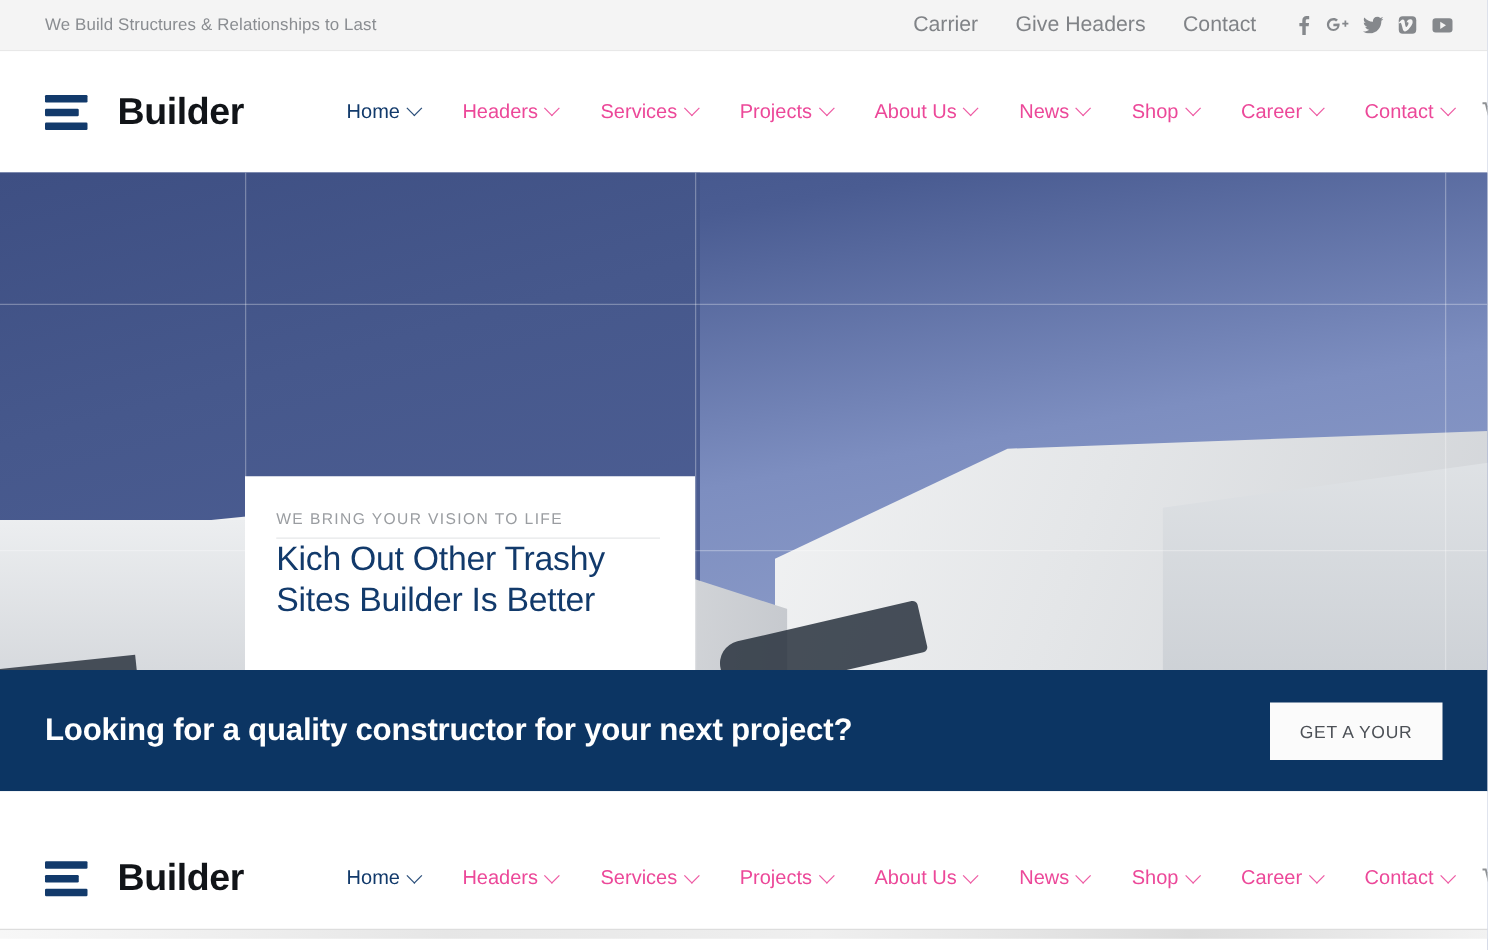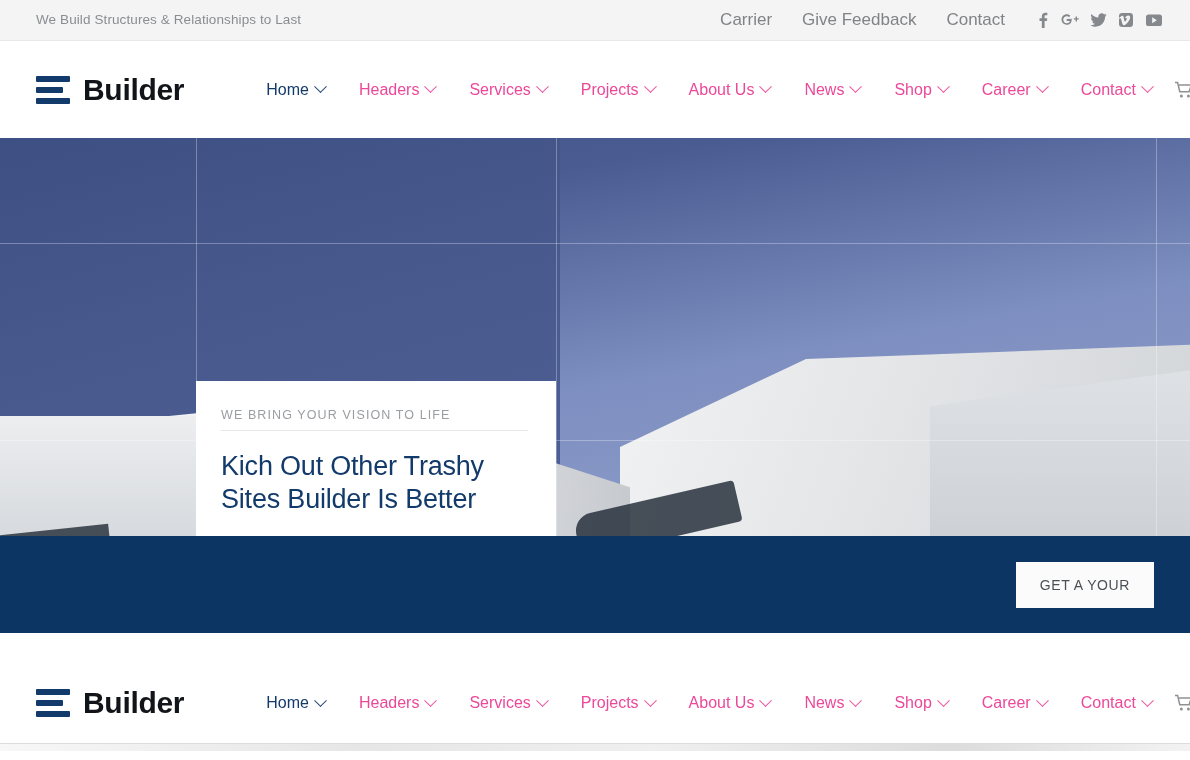--- a/index.html
+++ b/index.html
@@ -55,21 +55,21 @@
   .header {
     height: 97px;
     background: #ffffff;
     display: flex;
     align-items: center;
     padding: 0 22px 0 36px;
   }
   .logo {
     display: flex;
     align-items: center;
-    gap: 13px;
+    gap: 24px;
     cursor: pointer;
   }
   .logo-mark {
     width: 34px;
     display: flex;
     flex-direction: column;
     gap: 5px;
   }
   .logo-mark i { display: block; height: 6px; background: #123a6b; border-radius: 1px; }
   .logo-mark i:nth-child(1) { width: 34px; }
@@ -159,21 +159,20 @@
     letter-spacing: 1.1px;
     color: #9a9da1;
     padding-bottom: 8px;
     border-bottom: 1px solid #e6e7e9;
   }
   .hero-title {
     font-size: 27px;
     line-height: 1.23;
     color: #123a6b;
     font-weight: normal;
-    margin-top: 19px;
     letter-spacing: -.2px;
   }
 
   
   .cta {
     height: 97px;
     background: #0c3563;
     display: flex;
     align-items: center;
     padding: 0 36px;
@@ -210,21 +209,21 @@
     border-top: 1px solid #ddd;
   }
 </style>
 </head>
 <body>
 
 <div class="topbar">
   <div class="topbar-tagline">We Build Structures &amp; Relationships to Last</div>
   <div class="topbar-right">
     <div class="topbar-link">Carrier</div>
-    <div class="topbar-link">Give Feedback</div>
+    <div class="topbar-link">Give Headers</div>
     <div class="topbar-link">Contact</div>
     <div class="social">
       <div class="social-icon">
         <svg width="13" height="16" viewBox="0 0 13 16">
             <path fill="currentColor" d="M8.6 16V9h2.3l.35-2.7H8.6V4.6c0-.78.22-1.3 1.33-1.3h1.42V.9C11.1.86 10.26.8 9.28.8 7.24.8 5.84 2.05 5.84 4.34V6.3H3.5V9h2.34v7z"></path>
           </svg>
       </div>
       <div class="social-icon">
         <svg width="18" height="14" viewBox="0 0 18 14">
             <path fill="currentColor" d="M5.7 6v1.9h3.1c-.13 .8-.94 2.35-3.1 2.35-1.87 0-3.4-1.55-3.4-3.45S3.83 3.35 5.7 3.35c1.06 0 1.77.45 2.18.84l1.48-1.43C8.41 1.89 7.2 1.35 5.7 1.35 2.83 1.35.5 3.68.5 6.55s2.33 5.2 5.2 5.2c3 0 5-2.11 5-5.08 0-.34-.04-.6-.09-.87zM16 5.2V3.4h-1.4v1.8h-1.8v1.4h1.8V8.4H16V6.6h1.8V5.2z"></path>
@@ -340,20 +339,21 @@
   </div>
 
   <div class="hero-card">
     <div class="eyebrow">WE BRING YOUR VISION TO LIFE</div>
     <div class="hero-title">Kich Out Other Trashy Sites Builder Is Better</div>
 
   </div>
 </div>
 
 <div class="cta">
+  <div class="cta-text">Looking for a quality constructor for your next project?</div>
   <div class="cta-btn">GET A YOUR</div>
 </div>
 
 <div class="spacer"></div>
 
 <div class="header2">
   <div class="logo">
     <span class="logo-mark">
         <i></i>
         <i></i>

